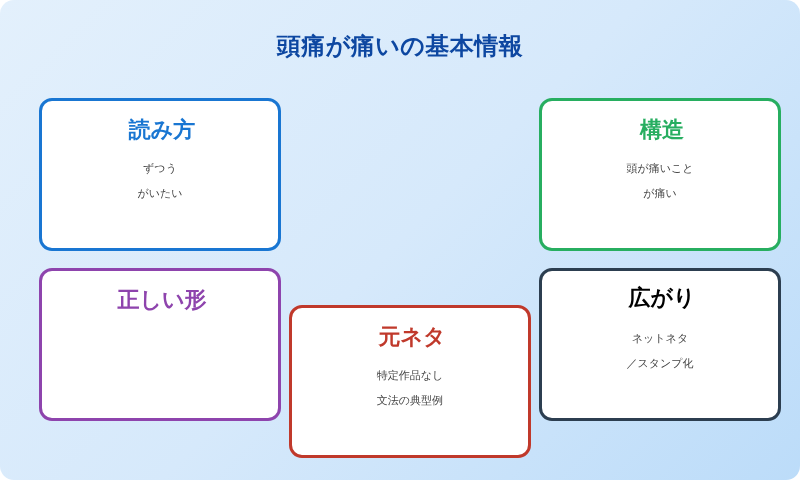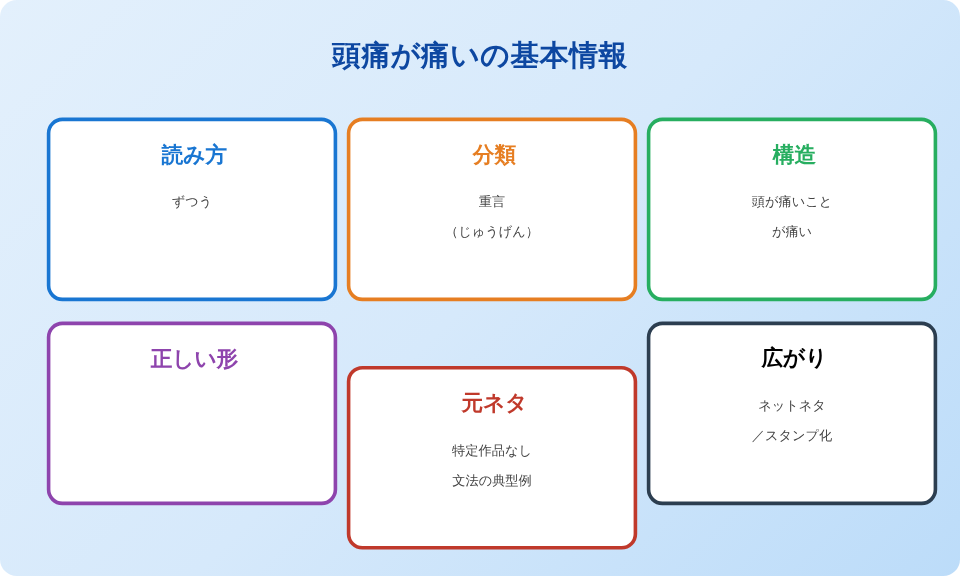--- a/index.html
+++ b/index.html
@@ -38,21 +38,21 @@
       background: #ffffff;
       border: 3px solid #1976d2;
       border-radius: 13px;
       box-sizing: content-box;
       text-align: center;
     }
     .card-title {
       position: absolute;
       left: 4px; right: 0;
       top: 17px;
-      font-size: 18px;
+      font-size: 22px;
       font-weight: bold;
       line-height: 24px;
     }
     .card-body {
       position: absolute;
       left: 0; right: 0;
       top: 55px;
       font-size: 11px;
       color: #444444;
       line-height: 25px;
@@ -62,30 +62,24 @@
 </head>
 <body>
 
 <div class="page">
   <div class="title" style="color: rgb(13, 71, 161);">頭痛が痛いの基本情報</div>
 
   <div class="card" style="left: 39px; top: 98px; border-color: rgb(25, 118, 210);">
     <div class="card-title" style="color: rgb(25, 118, 210);">読み方</div>
     <div class="card-body">
       <span>ずつう</span>
+      <span>がいたい</span>
     </div>
   </div>
 
-  <div class="card" style="left: 289px; top: 98px; border-color: rgb(230, 126, 34);">
-    <div class="card-title" style="color: rgb(230, 126, 34);">分類</div>
-    <div class="card-body">
-      <span>重言</span>
-      <span>（じゅうげん）</span>
-    </div>
-  </div>
 
   <div class="card" style="left: 539px; top: 98px; border-color: rgb(39, 174, 96);">
     <div class="card-title" style="color: rgb(39, 174, 96);">構造</div>
     <div class="card-body">
       <span>頭が痛いこと</span>
       <span>が痛い</span>
     </div>
   </div>
 
   <div class="card" style="left: 39px; top: 268px; border-color: rgb(142, 68, 173);">

